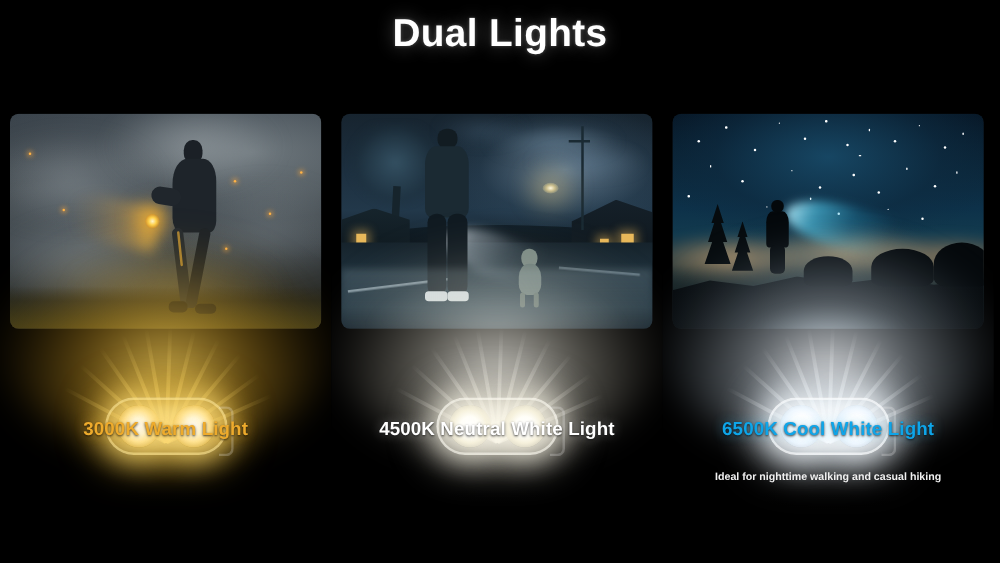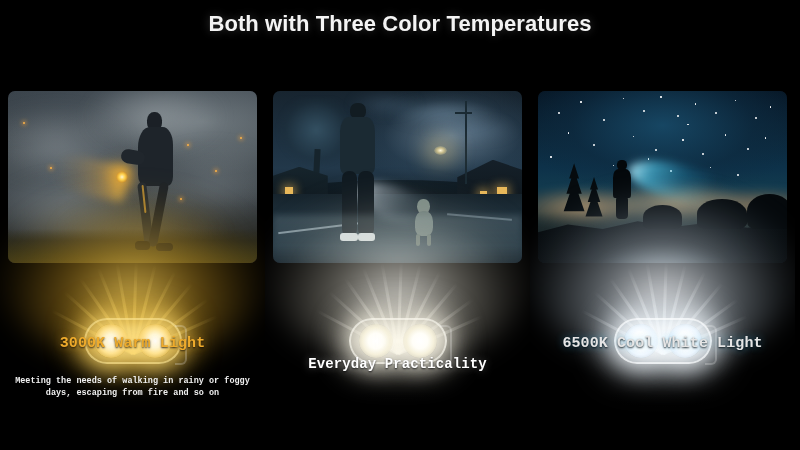--- a/index.html
+++ b/index.html
@@ -245,38 +245,38 @@
   .cool .lens { background:radial-gradient(circle, #ffffff 0%, #ffffff 36%, #f0f8ff 58%, rgba(224,238,250,.6) 80%, rgba(224,238,250,0) 100%);
                 box-shadow:0 0 24px 10px rgba(248,252,255,.78); }
   .cap-1 {
     font-size:15px; font-weight:700; line-height:1.12; letter-spacing:.1px;
   }
   .cap-2 {
     font-size:14px; font-weight:700; line-height:1.15; letter-spacing:.1px; padding-top:2px;
   }
   .warmtext  { color:#eeab2c; text-shadow:0 0 9px rgba(236,168,44,.45), 0 1px 2px rgba(0,0,0,.85); }
   .whitetext { color:#ffffff; text-shadow:0 0 9px rgba(255,255,255,.35), 0 1px 2px rgba(0,0,0,.85); }
-  .cooltext  { color:#e5e5e5; text-shadow:0 0 9px rgba(46,170,226,.45), 0 1px 2px rgba(0,0,0,.85); }
-
-  .captions-stack { position:absolute; left:0; width:265px; bottom:0; height:118px; z-index:14;font-family:Liberation Mono, monospace; }
+  .cooltext  { color:#0ea5e9; text-shadow:0 0 9px rgba(46,170,226,.45), 0 1px 2px rgba(0,0,0,.85); }
+
+  .captions-stack { position:absolute; left:0; width:265px; bottom:0; height:118px; z-index:14; }
   .cap-head { position:absolute; left:0; width:265px; top:4px; text-align:center; }
   .cap-sub  { position:absolute; left:0; width:265px; top:22px; text-align:center; }
   .cap-desc { position:absolute; left:0; width:265px; top:44px; text-align:center; padding:0 9px; }
 
   .vfade {
     position:absolute; left:0; bottom:0; width:265px; height:60px; z-index:10;
     background:linear-gradient(180deg, rgba(0,0,0,0), rgba(0,0,0,.85) 60%, #000 100%);
     pointer-events:none;
   }
 </style>
 </head>
 <body>
 
 <div class="header">
-  <div class="subtitle">Both with Three Color Temperatures</div>
+  <div class="title">Dual Lights</div>
 </div>
 
 <div class="panels">
 
   <div class="panel warm">
     <div class="photo">
       <div class="photo-inner">
         <div class="p1-sky"></div>
         <div class="fogwisp fw1"></div>
         <div class="fogwisp fw2"></div>
@@ -323,23 +323,20 @@
       <div class="lamp">
         <div class="lens l"></div>
         <div class="lens r"></div>
       </div>
     </div>
 
     <div class="vfade"></div>
 
     <div class="captions-stack">
       <div class="cap-head cap-1 warmtext">3000K Warm Light</div>
-      <div class="cap-desc">
-        <span style="font-size:8.5px;font-weight:700;line-height:1.38;color:#f0f0f0;display:block;">Meeting the needs of walking in rainy or foggy days, escaping from fire and so on</span>
-      </div>
     </div>
   </div>
 
   <div class="panel neutral">
     <div class="photo">
       <div class="photo-inner">
         <div class="p2-sky"></div>
         <div class="p2-cloud p2-c1"></div>
         <div class="p2-cloud p2-c2"></div>
         <div class="p2-cloud p2-c3"></div>
@@ -397,21 +394,21 @@
       </div>
       <div class="lamp">
         <div class="lens l"></div>
         <div class="lens r"></div>
       </div>
     </div>
 
     <div class="vfade"></div>
 
     <div class="captions-stack">
-      <div class="cap-sub cap-2 whitetext">Everyday Practicality</div>
+      <div class="cap-head cap-1 whitetext">4500K Neutral White Light</div>
     </div>
   </div>
 
   <div class="panel cool">
     <div class="photo">
       <div class="photo-inner">
         <div class="p3-sky"></div>
 
         <div class="star" style="left:8%;top:12%;width:2px;height:2px;"></div>
         <div class="star" style="left:17%;top:6%;width:1.5px;height:1.5px;"></div>
@@ -477,16 +474,19 @@
       <div class="lamp">
         <div class="lens l"></div>
         <div class="lens r"></div>
       </div>
     </div>
 
     <div class="vfade"></div>
 
     <div class="captions-stack">
       <div class="cap-head cap-1 cooltext">6500K Cool White Light</div>
+      <div class="cap-desc">
+        <span style="font-size:8.5px;font-weight:700;line-height:1.38;color:#f0f0f0;display:block;">Ideal for nighttime walking and casual hiking</span>
+      </div>
     </div>
   </div>
 
 </div>
 
 </body></html>

